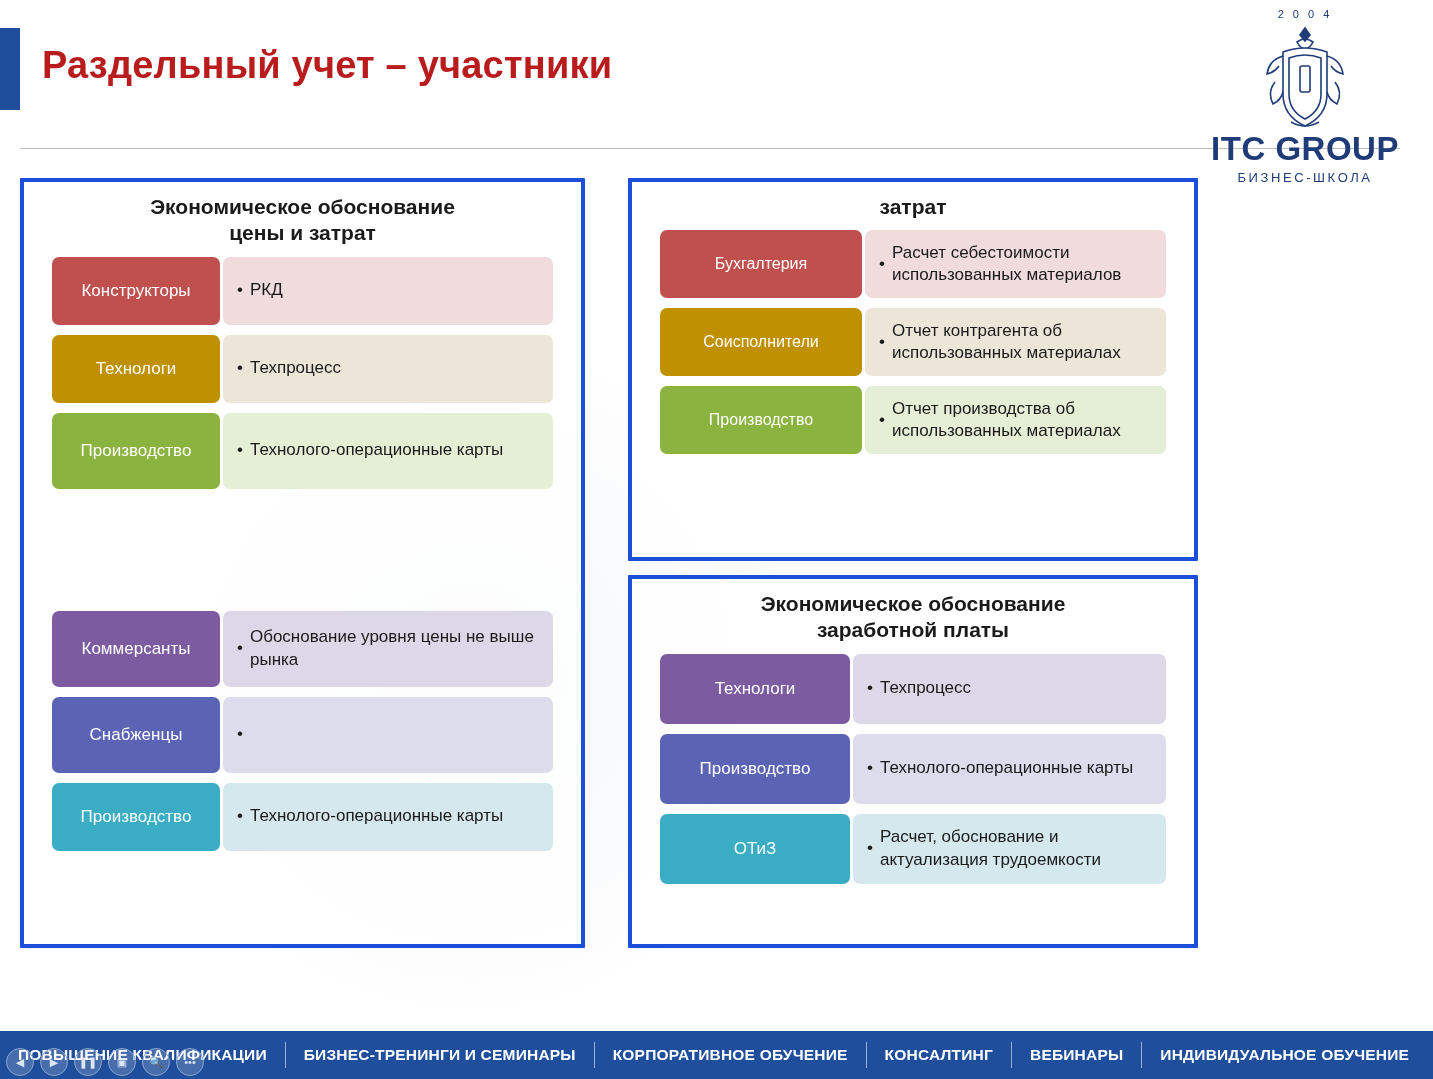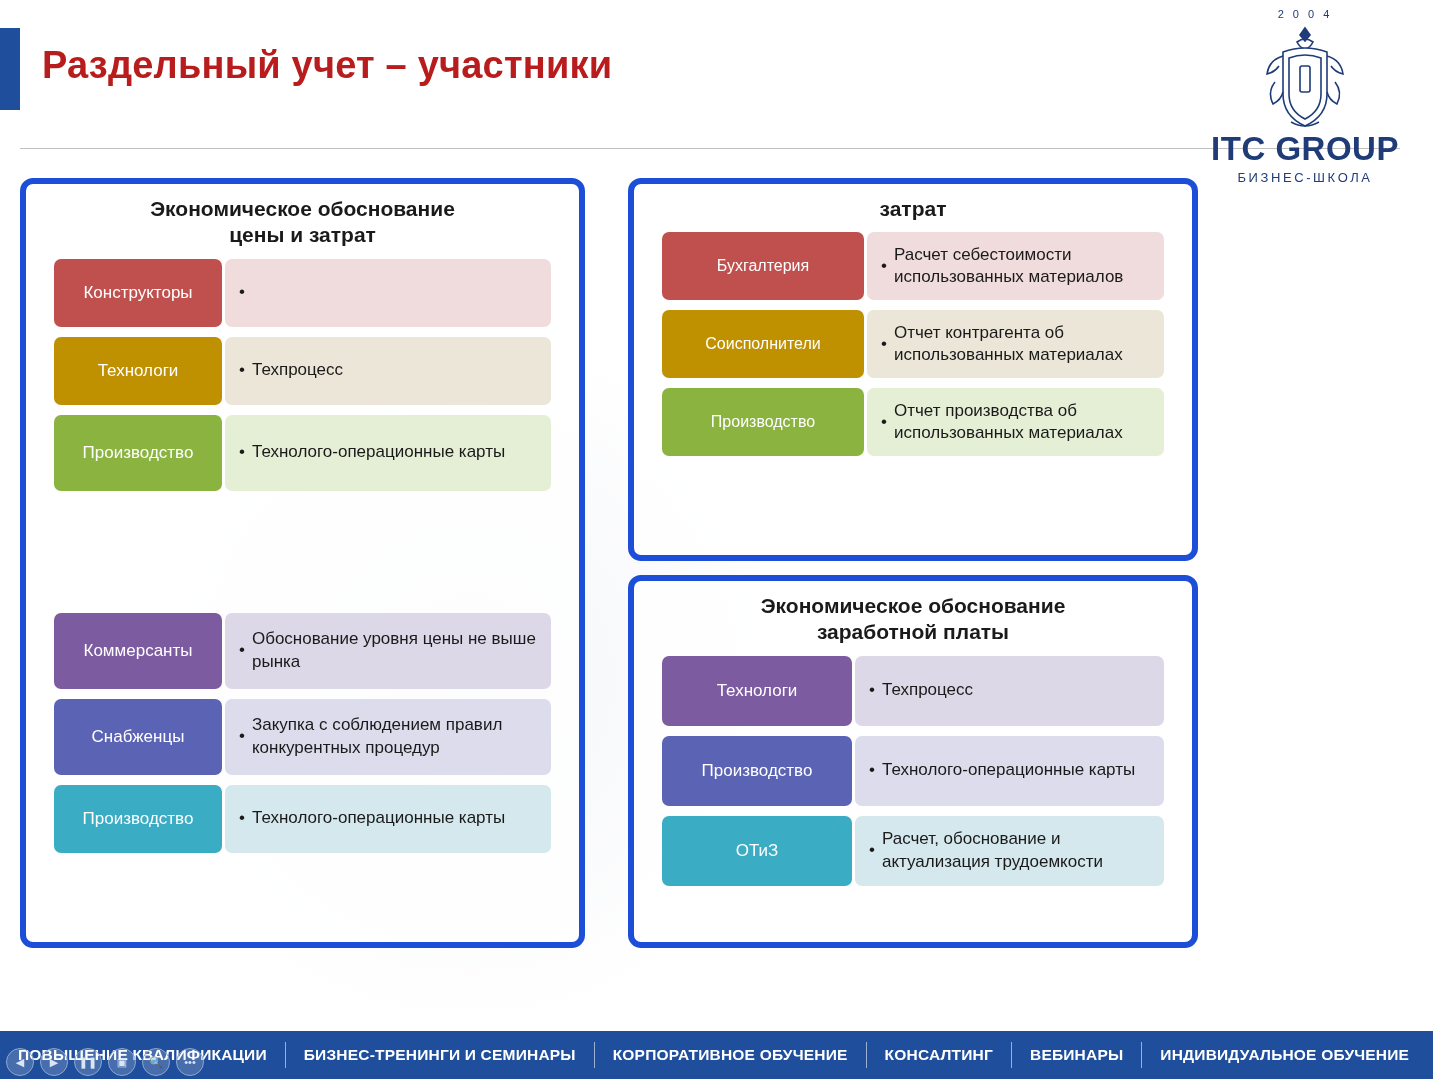--- a/index.html
+++ b/index.html
@@ -90,22 +90,22 @@
   .logo-sub {
     font-size: 13px;
     letter-spacing: 2.6px;
     color: #1f3c78;
     margin-top: 5px;
   }
 
   
   .panel {
     position: absolute;
-    border: 6px solid #1d4ed8;
-    border-radius: 13px;
+    border: 4px solid #1d4ed8;
+    border-radius: 1px;
     background: rgba(255,255,255,0.72);
     box-sizing: border-box;
     z-index: 2;
   }
   .panel-title {
     text-align: center;
     font-size: 21px;
     font-weight: bold;
     color: #1a1a1a;
     line-height: 1.25;
@@ -246,20 +246,21 @@
 <div class="panel" id="panel-left">
   <div class="panel-title">
     <div>Экономическое обоснование</div>
     <div>цены и затрат</div>
   </div>
   <div class="rows">
     <div class="row">
       <div class="chip" style="background:#c0504d">Конструкторы</div>
       <div class="desc" style="background:#f0dcdc">
         <span class="bullet">•</span>
+        <span class="desc-text">РКД</span>
       </div>
     </div>
     <div class="row">
       <div class="chip" style="background:#bf9000">Технологи</div>
       <div class="desc" style="background:#ece6d8">
         <span class="bullet">•</span>
         <span class="desc-text">Техпроцесс</span>
       </div>
     </div>
     <div class="row row-tall">
@@ -276,21 +277,20 @@
       <div class="chip" style="background:#7c5ba0">Коммерсанты</div>
       <div class="desc" style="background:#ddd8e8">
         <span class="bullet">•</span>
         <span class="desc-text">Обоснование уровня цены не выше рынка</span>
       </div>
     </div>
     <div class="row row-tall">
       <div class="chip" style="background:#5b63b5">Снабженцы</div>
       <div class="desc" style="background:#dcdcec">
         <span class="bullet">•</span>
-        <span class="desc-text">Закупка с соблюдением правил конкурентных процедур</span>
       </div>
     </div>
     <div class="row">
       <div class="chip" style="background:#3aacc4">Производство</div>
       <div class="desc" style="background:#d5e8ee">
         <span class="bullet">•</span>
         <span class="desc-text">Технолого-операционные карты</span>
       </div>
     </div>
   </div>

